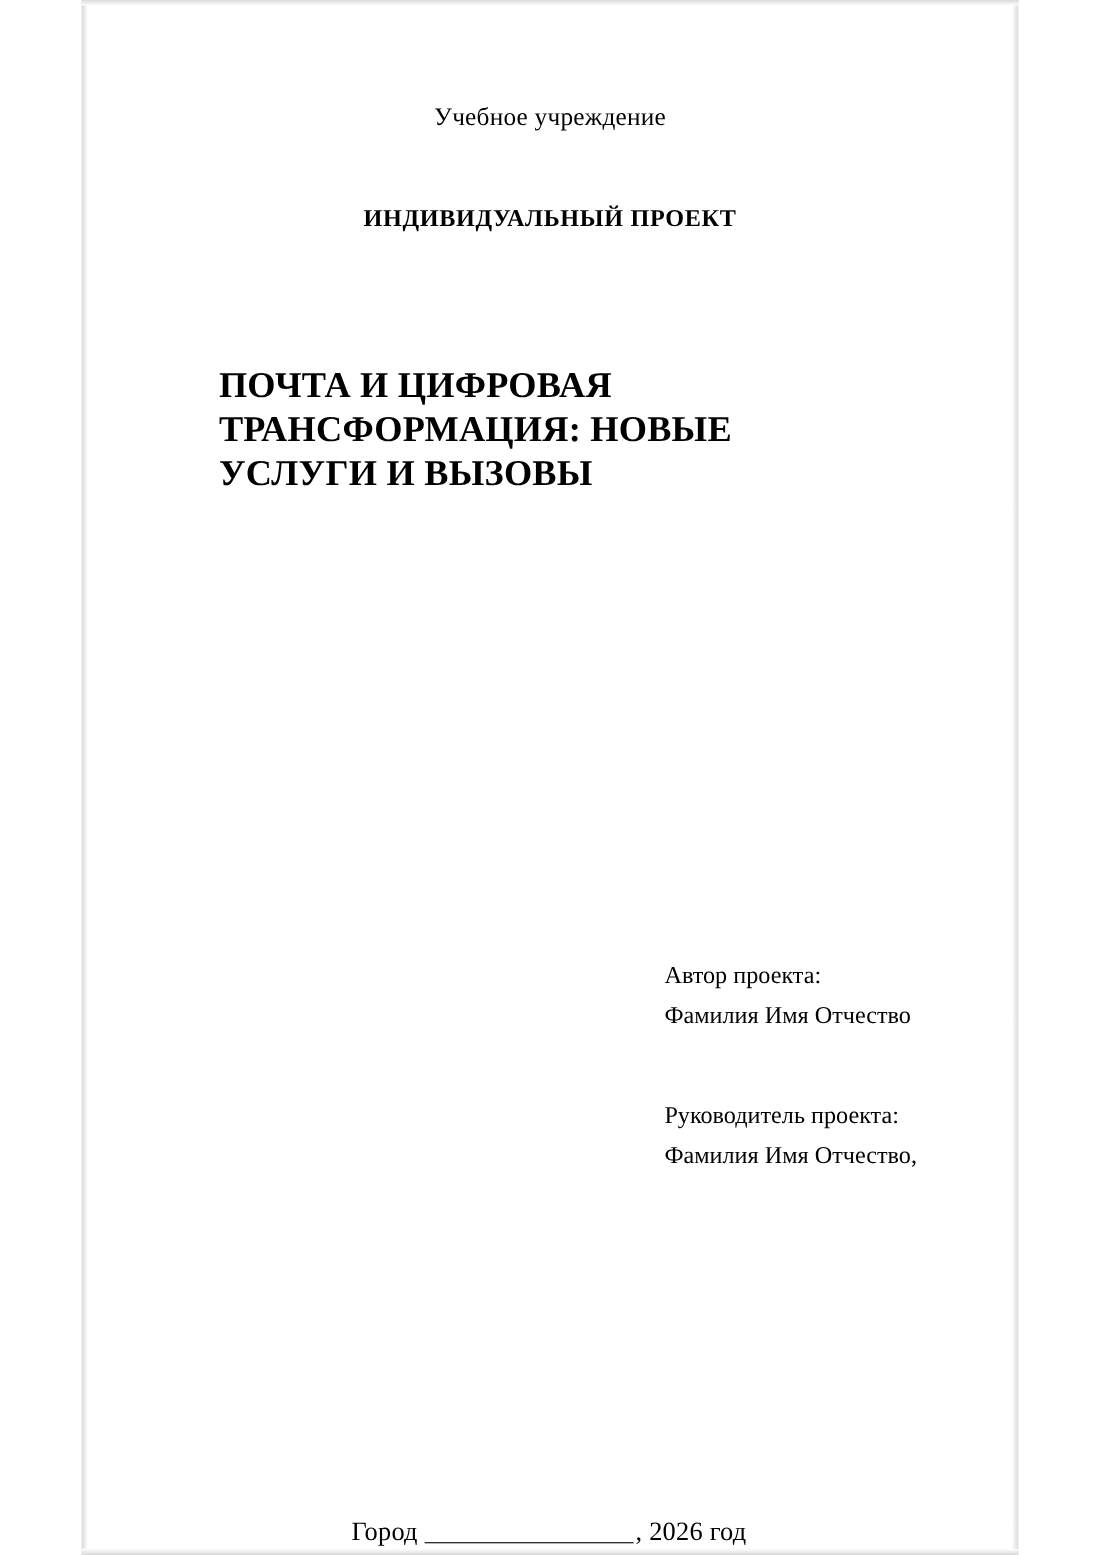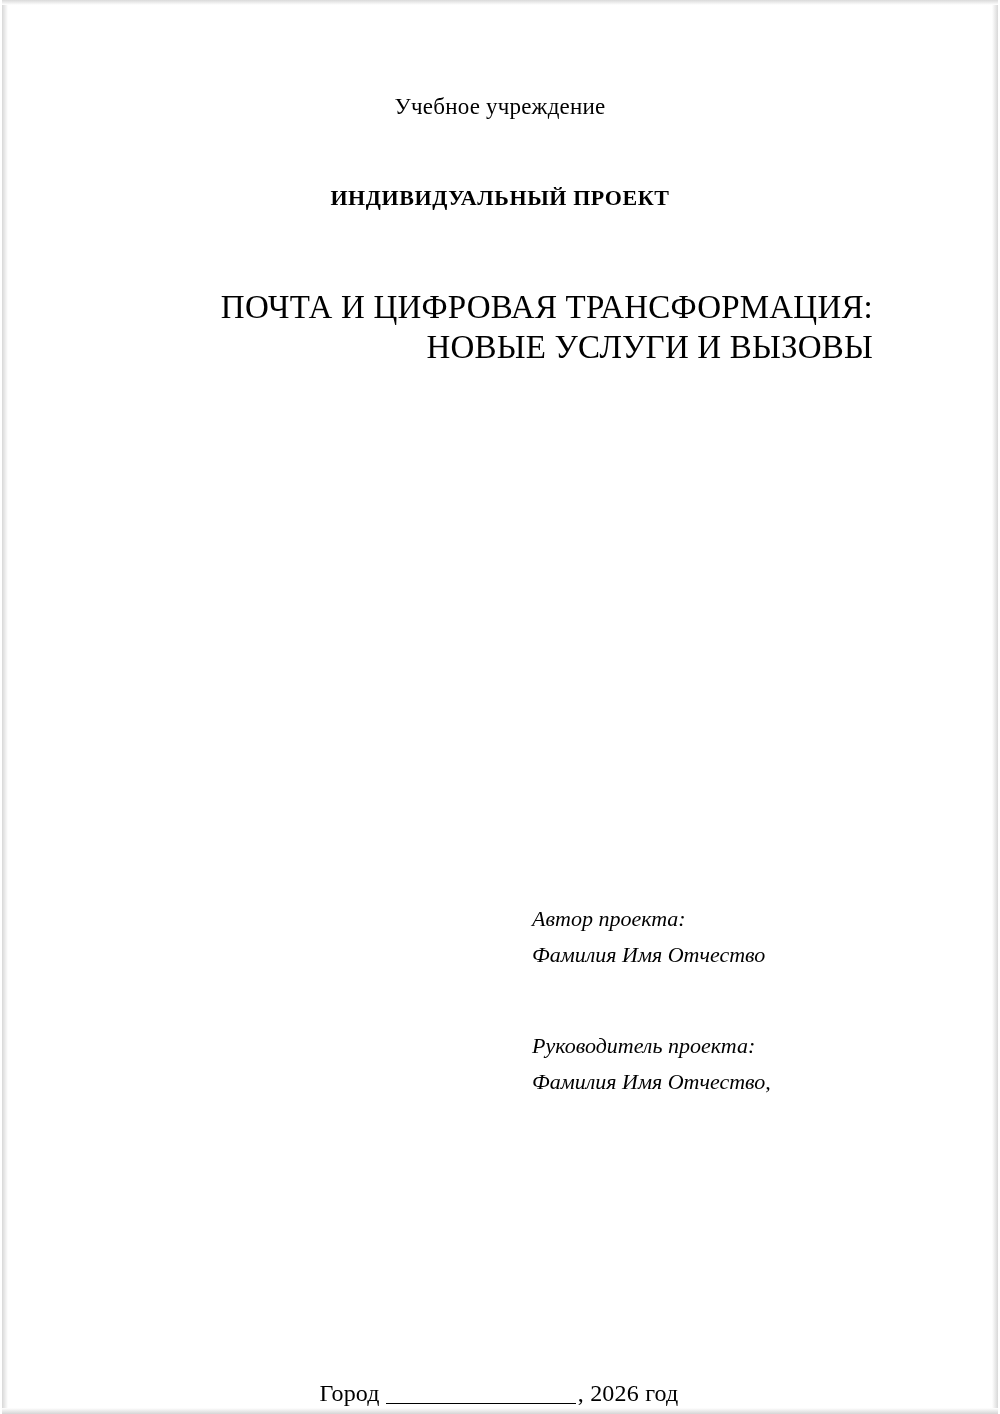--- a/index.html
+++ b/index.html
@@ -6,21 +6,21 @@
     margin: 0;
     padding: 0;
     background: #ffffff;
   }
   body {
     font-family: "Liberation Serif", serif;
     color: #000000;
   }
   .page {
     position: relative;
-    width: 996px;
+    width: 852px;
     height: 1414px;
     margin: 0 auto;
     background: #ffffff;
     overflow: hidden;
     box-sizing: border-box;
   }
   
   .page-edge-left {
     position: absolute;
     left: 0;
@@ -72,35 +72,34 @@
 
   .project-type {
     text-align: center;
     font-weight: bold;
     font-size: 22px;
     letter-spacing: 0.6px;
     margin-top: 63px;
   }
 
   .title {
-    text-align: right;
-    font-weight: normal;
+    text-align: left;
+    font-weight: bold;
     font-size: 33px;
     line-height: 1.22;
     letter-spacing: 0.2px;
-    margin-top: 76px;
+    margin-top: 120px;
     padding: 0 30px;
   }
 
   .credits {
     position: absolute;
     left: 530px;
-    top: 812px;
+    top: 780px;
     width: 380px;
-    font-style: italic;
   }
   .credits-label {
     font-size: 22px;
     line-height: 1.35;
     color: #000000;
     margin: 0;
   }
   .credits-value {
     font-size: 22px;
     line-height: 1.35;

